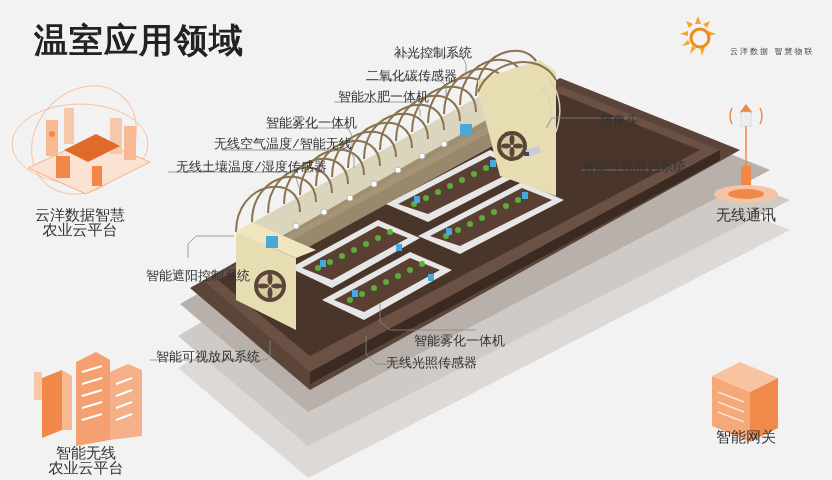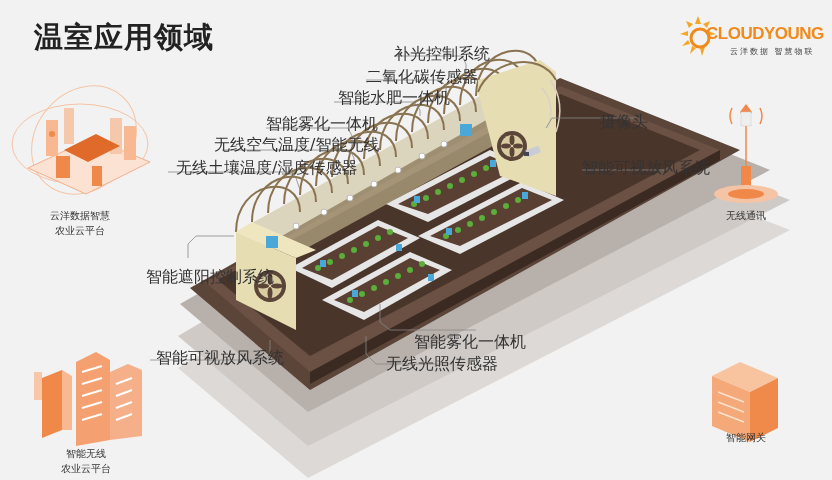--- a/index.html
+++ b/index.html
@@ -1,23 +1,23 @@
 <!DOCTYPE html>
 <html><head>
 <meta charset="utf-8">
 <style>
   html,body{margin:0;padding:0;}
   body{width:832px;height:480px;background:#f2f2f2;position:relative;overflow:hidden;
        font-family:"DejaVu Sans","Liberation Sans",sans-serif;color:#333;}
-  .title{position:absolute;left:34px;top:18px;font-size:29px;font-weight:bold;color:#222;letter-spacing:1px;}
+  .title{position:absolute;left:34px;top:18px;font-size:34px;font-weight:bold;color:#222;letter-spacing:1px;}
   .logo{position:absolute;left:678px;top:14px;width:150px;height:50px;}
   .logo-text{position:absolute;left:28px;top:10px;font-size:17px;font-weight:bold;color:#f08a1c;letter-spacing:-0.5px;font-family:"Liberation Sans",sans-serif;}
   .logo-sub{position:absolute;left:52px;top:32px;font-size:8px;color:#444;letter-spacing:2px;white-space:nowrap;}
-  .label{position:absolute;font-size:16px;color:#333;white-space:nowrap;}
-  .cap{position:absolute;font-size:10px;color:#333;text-align:center;line-height:15px;}
+  .label{position:absolute;font-size:13px;color:#333;white-space:nowrap;font-family:Liberation Mono, monospace;}
+  .cap{position:absolute;font-size:15px;color:#333;text-align:center;line-height:15px;}
   svg.main{position:absolute;left:0;top:0;}
 </style>
 </head>
 <body>
 
 <div class="title">温室应用领域</div>
 
 <div class="logo">
   <svg width="40" height="44" viewBox="0 0 40 44" style="position:absolute;left:0;top:0">
     <g fill="#f5a623">
@@ -25,21 +25,20 @@
       <polygon points="32,7 29,14 25,10"></polygon>
       <polygon points="38,20 30,22 30,17"></polygon>
       <polygon points="8,7 15,10 11,14"></polygon>
       <polygon points="2,20 10,17 10,22"></polygon>
       <polygon points="4,32 10,26 12,30"></polygon>
       <polygon points="12,40 14,32 18,34"></polygon>
       <polygon points="24,42 22,34 27,33"></polygon>
     </g>
     <circle cx="22" cy="24" r="9" fill="none" stroke="#f08a1c" stroke-width="3"></circle>
   </svg>
-  <div class="logo-text">CLOUDYOUNG</div>
   <div class="logo-sub">云洋数据 智慧物联</div>
 </div>
 
 <svg class="main" width="832" height="480" viewBox="0 0 832 480">
 
   <g>
     <polygon points="178,368 560,142 790,230 308,478" fill="#dcd9d6"></polygon>
     <polygon points="178,336 560,112 790,200 308,446" fill="#cfcac6"></polygon>
     <polygon points="180,304 560,86 770,170 308,412" fill="#b8b0aa"></polygon>
 

